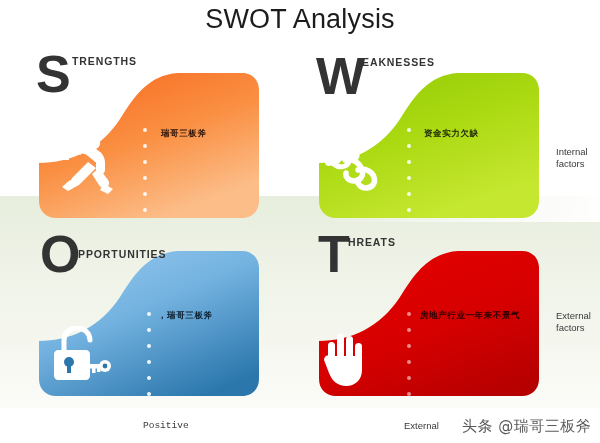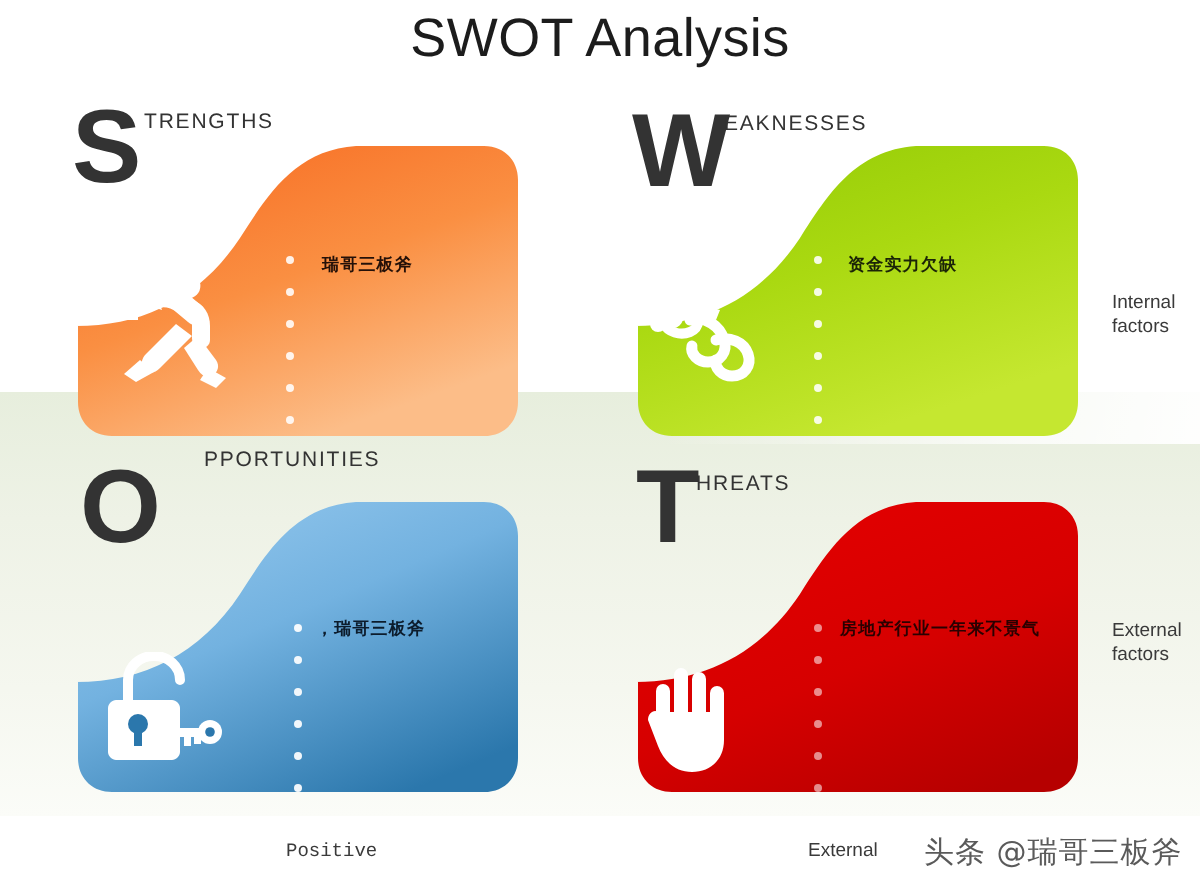--- a/index.html
+++ b/index.html
@@ -74,33 +74,33 @@
     font-size: 52px;
     font-weight: bold;
     color: #333333;
     line-height: 52px;
     letter-spacing: -1px;
     z-index: 6;
   }
   .restletter {
     position: absolute;
     font-size: 10.5px;
-    font-weight: normal;
+    font-weight: bold;
     color: #333333;
     letter-spacing: 0.9px;
     z-index: 6;
     white-space: nowrap;
   }
 
   .L-s  { left: 36px;  top: 48px; }
   .R-s  { left: 72px;  top: 55px; }
   .L-w  { left: 316px; top: 50px; }
   .R-w  { left: 362px; top: 56px; }
   .L-o  { left: 40px;  top: 228px; }
-  .R-o  { left: 78px;  top: 224px; padding-left: 24px; }
+  .R-o  { left: 78px;  top: 248px; }
   .L-t  { left: 318px; top: 228px; }
   .R-t  { left: 348px; top: 236px; }
 
   
   .bullets {
     position: absolute;
     z-index: 5;
     display: flex;
     flex-direction: column;
   }

